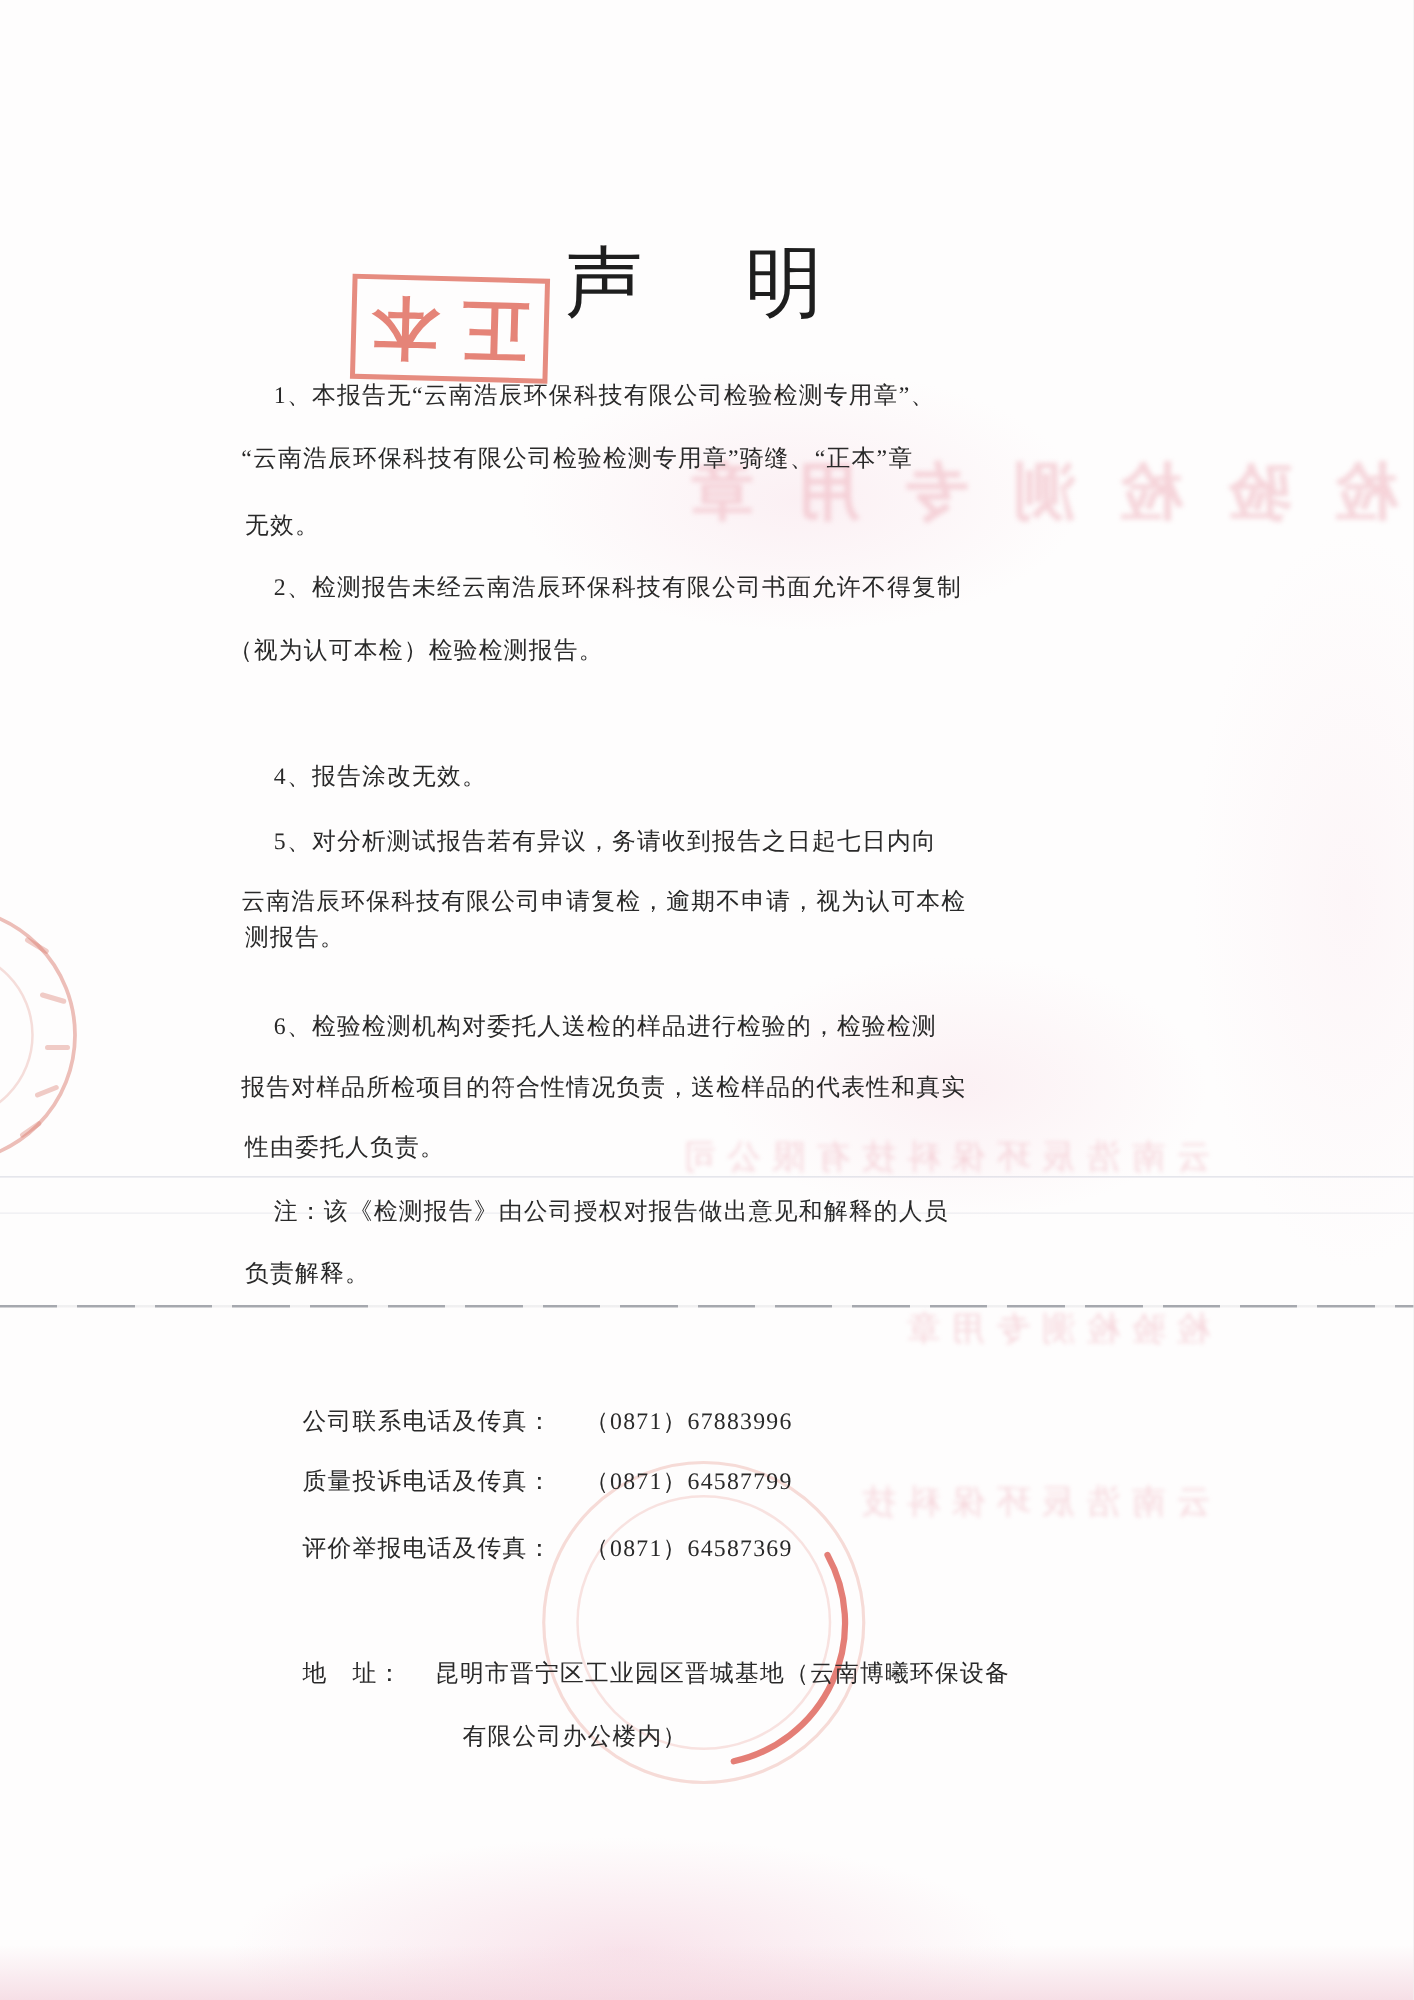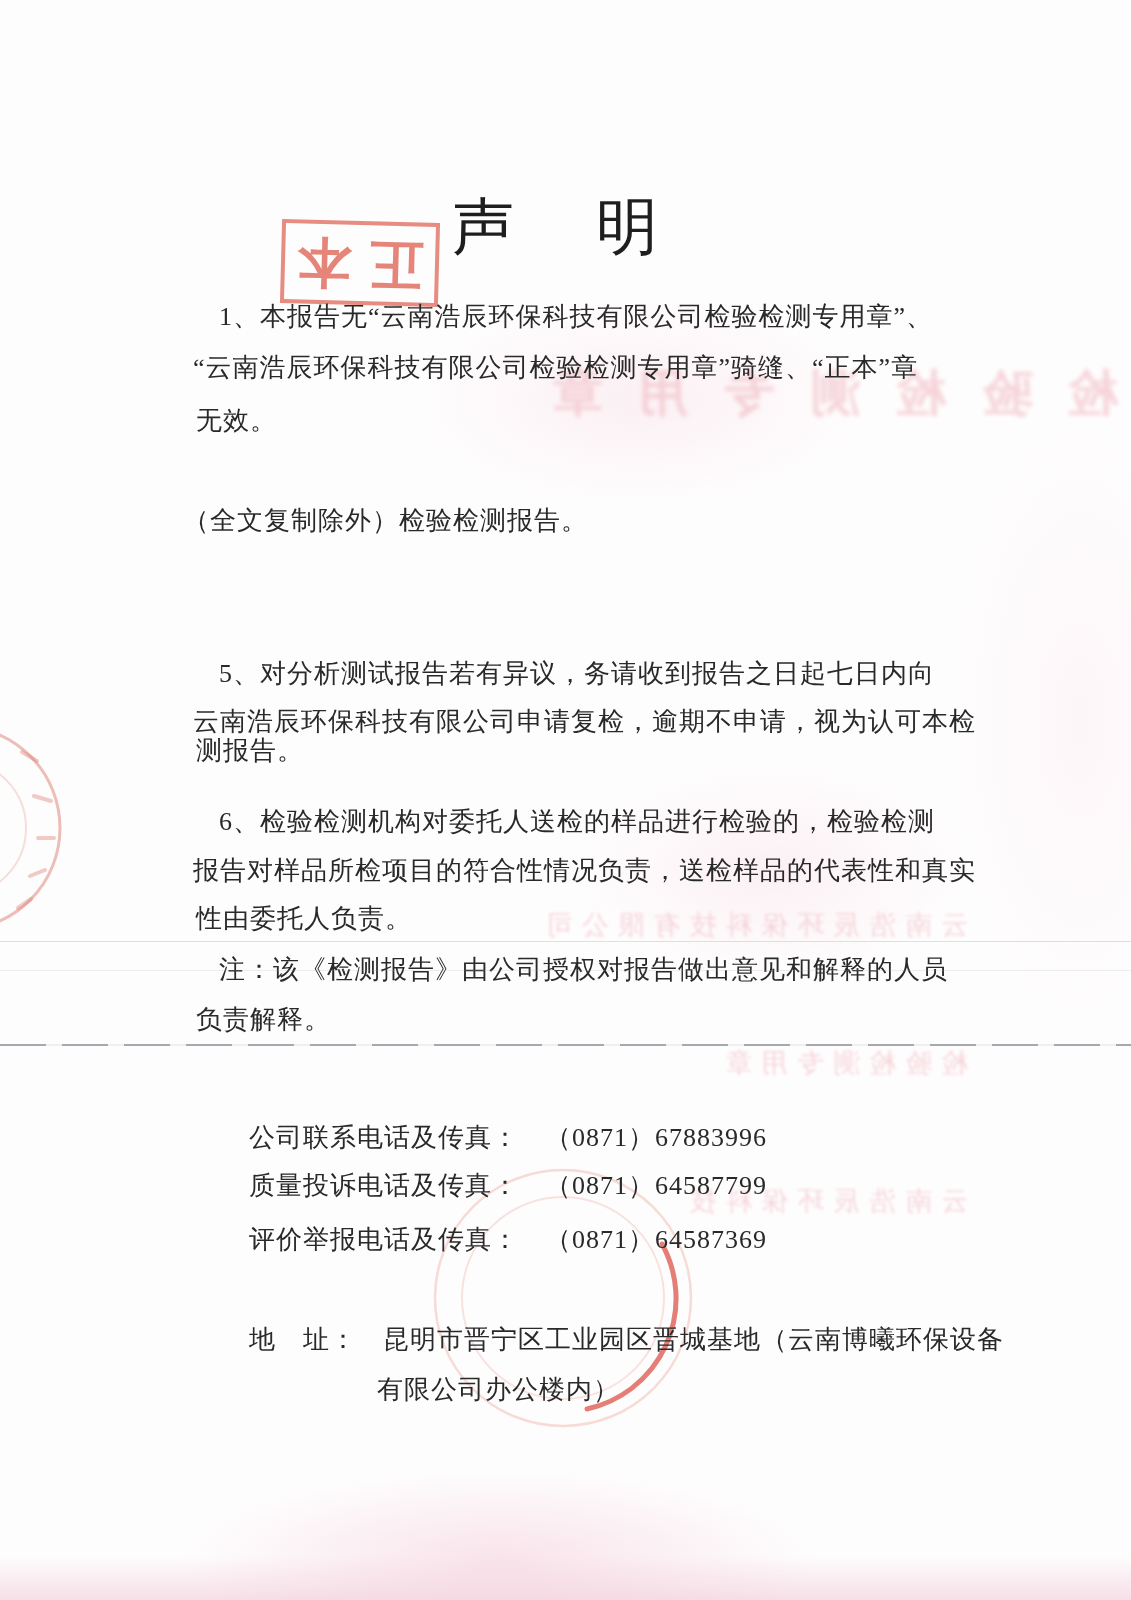--- a/index.html
+++ b/index.html
@@ -18,21 +18,21 @@
       radial-gradient(ellipse 180px 420px at 1080px 720px, rgba(250,232,238,.35), transparent 70%),
       radial-gradient(ellipse 420px 120px at 500px 1560px, rgba(244,206,220,.55), transparent 75%);
   }
   .title{
     position:absolute;left:452px;top:192px;
     font-size:62px;font-weight:normal;letter-spacing:10px;
     color:#1e1e1e;white-space:pre;line-height:70px;
   }
   .line{
     position:absolute;
-    font-size:26px;line-height:36px;letter-spacing:1px;
+    font-size:19px;line-height:36px;letter-spacing:1px;
     white-space:pre;color:#292929;
   }
   .contact-label{margin-right:26px;}
   
   .stamp-zhengben{
     position:absolute;left:281px;top:221px;width:150px;height:76px;
     border:4px solid rgba(222,101,86,.75);
     transform:rotate(1.5deg);
     display:flex;align-items:center;justify-content:center;
     pointer-events:none;
@@ -101,21 +101,23 @@
 
   <div class="stamp-zhengben">
     <span>正本</span>
   </div>
 
   <div class="title">声　明</div>
 
   <div class="line" style="left:219px;top:299px">1、本报告无“云南浩辰环保科技有限公司检验检测专用章”、</div>
   <div class="line" style="left:193px;top:350px">“云南浩辰环保科技有限公司检验检测专用章”骑缝、“正本”章</div>
   <div class="line" style="left:196px;top:403px">无效。</div>
-  <div class="line" style="left:183px;top:503px">（全文复制除外）检验检测报告。</div>
+  <div class="line" style="left:219px;top:453px">2、检测报告未经云南浩辰环保科技有限公司书面允许不得复制</div>
+  <div class="line" style="left:183px;top:503px">（视为认可本检）检验检测报告。</div>
+  <div class="line" style="left:219px;top:604px">4、报告涂改无效。</div>
   <div class="line" style="left:219px;top:656px">5、对分析测试报告若有异议，务请收到报告之日起七日内向</div>
   <div class="line" style="left:193px;top:704px">云南浩辰环保科技有限公司申请复检，逾期不申请，视为认可本检</div>
   <div class="line" style="left:196px;top:733px">测报告。</div>
   <div class="line" style="left:219px;top:804px">6、检验检测机构对委托人送检的样品进行检验的，检验检测</div>
   <div class="line" style="left:196px;top:901px">性由委托人负责。</div>
   <div class="line" style="left:193px;top:853px">报告对样品所检项目的符合性情况负责，送检样品的代表性和真实</div>
 
   <div class="line" style="left:219px;top:952px">注：该《检测报告》由公司授权对报告做出意见和解释的人员</div>
   <div class="line" style="left:196px;top:1002px">负责解释。</div>
 

